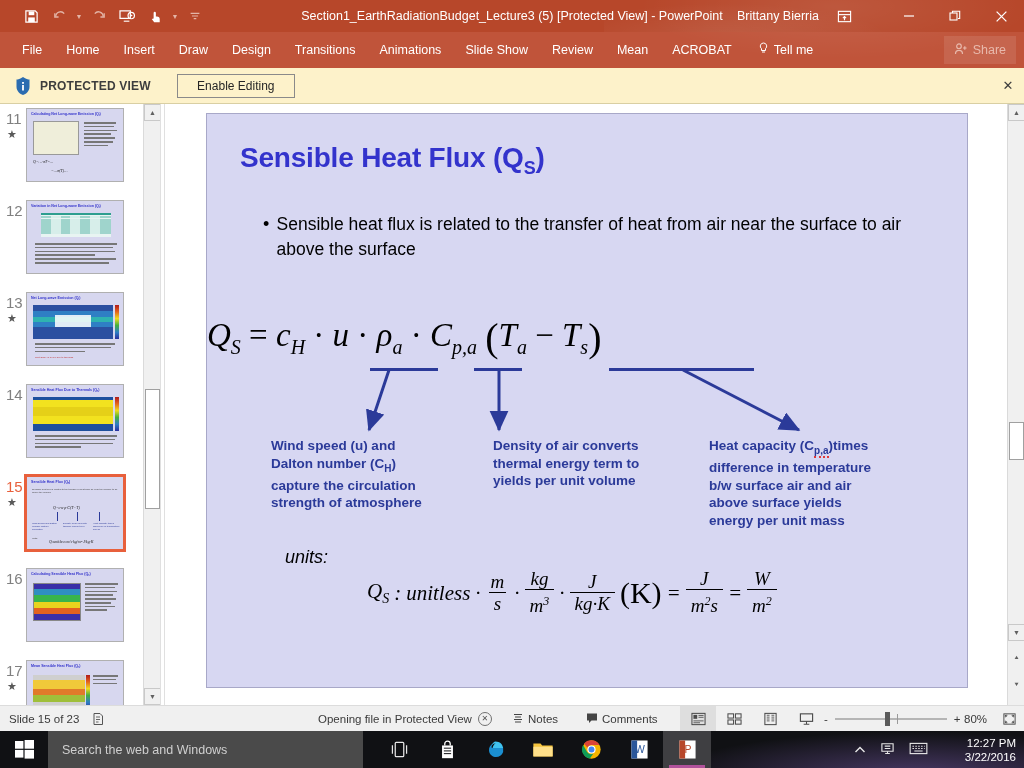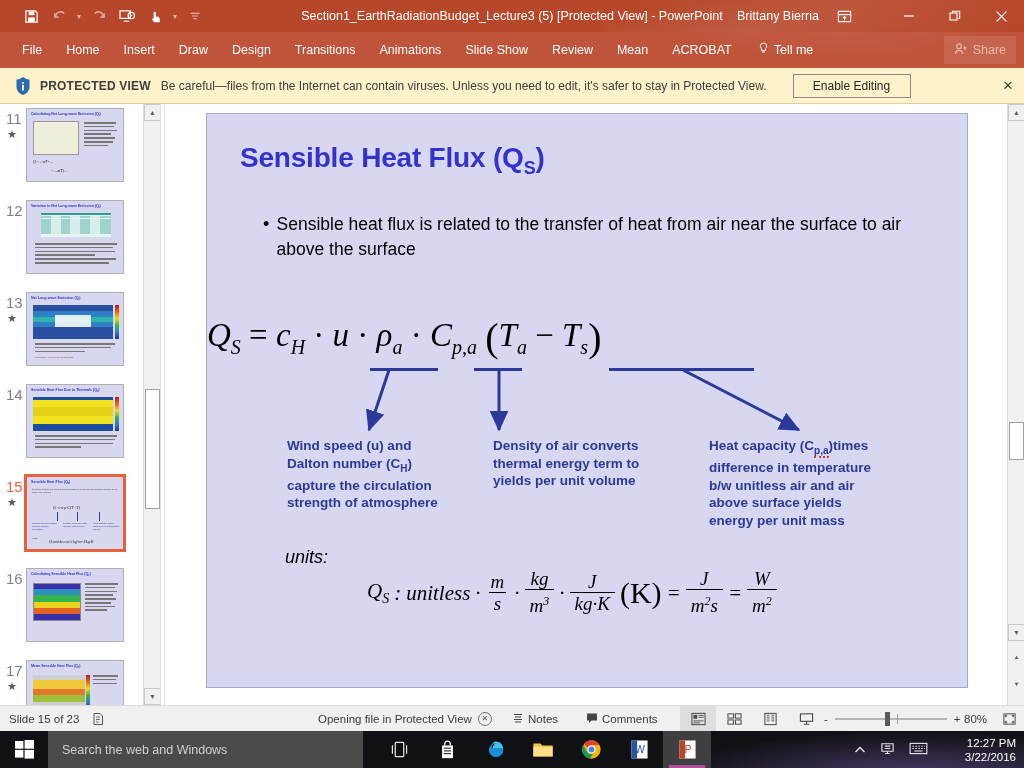--- a/index.html
+++ b/index.html
@@ -349,21 +349,20 @@
 
   <div class="protbar">
     <div class="prot-icon">
       <svg width="16" height="20" viewBox="0 0 16 20">
           <path d="M8 1C5 3 3 3.6 1.5 3.6v7.2C1.5 15.4 5 18 8 19c3-1 6.5-3.6 6.5-8.2V3.6C13 3.6 11 3 8 1z" fill="#2b6cb0"></path>
           <rect x="7.1" y="6" width="1.8" height="1.8" fill="#fff"></rect>
           <rect x="7.1" y="9" width="1.8" height="5.5" fill="#fff"></rect>
         </svg>
     </div>
     <div class="prot-label">PROTECTED VIEW</div>
-    <div class="prot-msg">Be careful—files from the Internet can contain viruses. Unless you need to edit, it's safer to stay in Protected View.</div>
     <div class="enable-btn">Enable Editing</div>
     <div class="prot-close">✕</div>
   </div>
 
   <div class="thumbpane">
 
     <div class="thumb-row" style="top:4px">
       <div class="thumb-num">11</div>
       <div class="thumb-star">★</div>
       <div class="thumb-card">
@@ -532,37 +531,37 @@
         <defs>
           <marker id="ah" markerWidth="9" markerHeight="9" refX="6.5" refY="3.2" orient="auto">
             <path d="M0,0 L7,3.2 L0,6.4 z" fill="#2b3a99"></path>
           </marker>
         </defs>
         <path d="M182,6 L162,66" stroke="#2b3a99" stroke-width="3" fill="none" marker-end="url(#ah)"></path>
         <path d="M292,6 L292,66" stroke="#2b3a99" stroke-width="3" fill="none" marker-end="url(#ah)"></path>
         <path d="M476,6 L592,66" stroke="#2b3a99" stroke-width="3" fill="none" marker-end="url(#ah)"></path>
       </svg>
 
-      <div class="annot" style="left:80px; top:323px; width:200px;">
+      <div class="annot" style="left:64px; top:323px; width:200px;">
         <span>Wind speed (u) and</span><br>
         <span>Dalton number (C</span><sub>H</sub><span>)</span><br>
         <span>capture the circulation</span><br>
         <span>strength of atmosphere</span>
       </div>
 
       <div class="annot" style="left:286px; top:323px; width:200px;">
         <span>Density of air converts</span><br>
         <span>thermal energy term to</span><br>
         <span>yields per unit volume</span>
       </div>
 
       <div class="annot" style="left:502px; top:323px; width:222px;">
         <span>Heat capacity (C</span><sub class="sp-err">p,a</sub><span>)times</span><br>
         <span>difference in temperature</span><br>
-        <span>b/w unitless air and air</span><br>
+        <span>b/w surface air and air</span><br>
         <span>above surface yields</span><br>
         <span>energy per unit mass</span>
       </div>
 
       <div class="units-label">units:</div>
 
       <div class="units-eq">
         <span>Q<span style="font-size:14px;vertical-align:sub">S</span></span>
         <span>:</span>
         <span>unitless</span>

